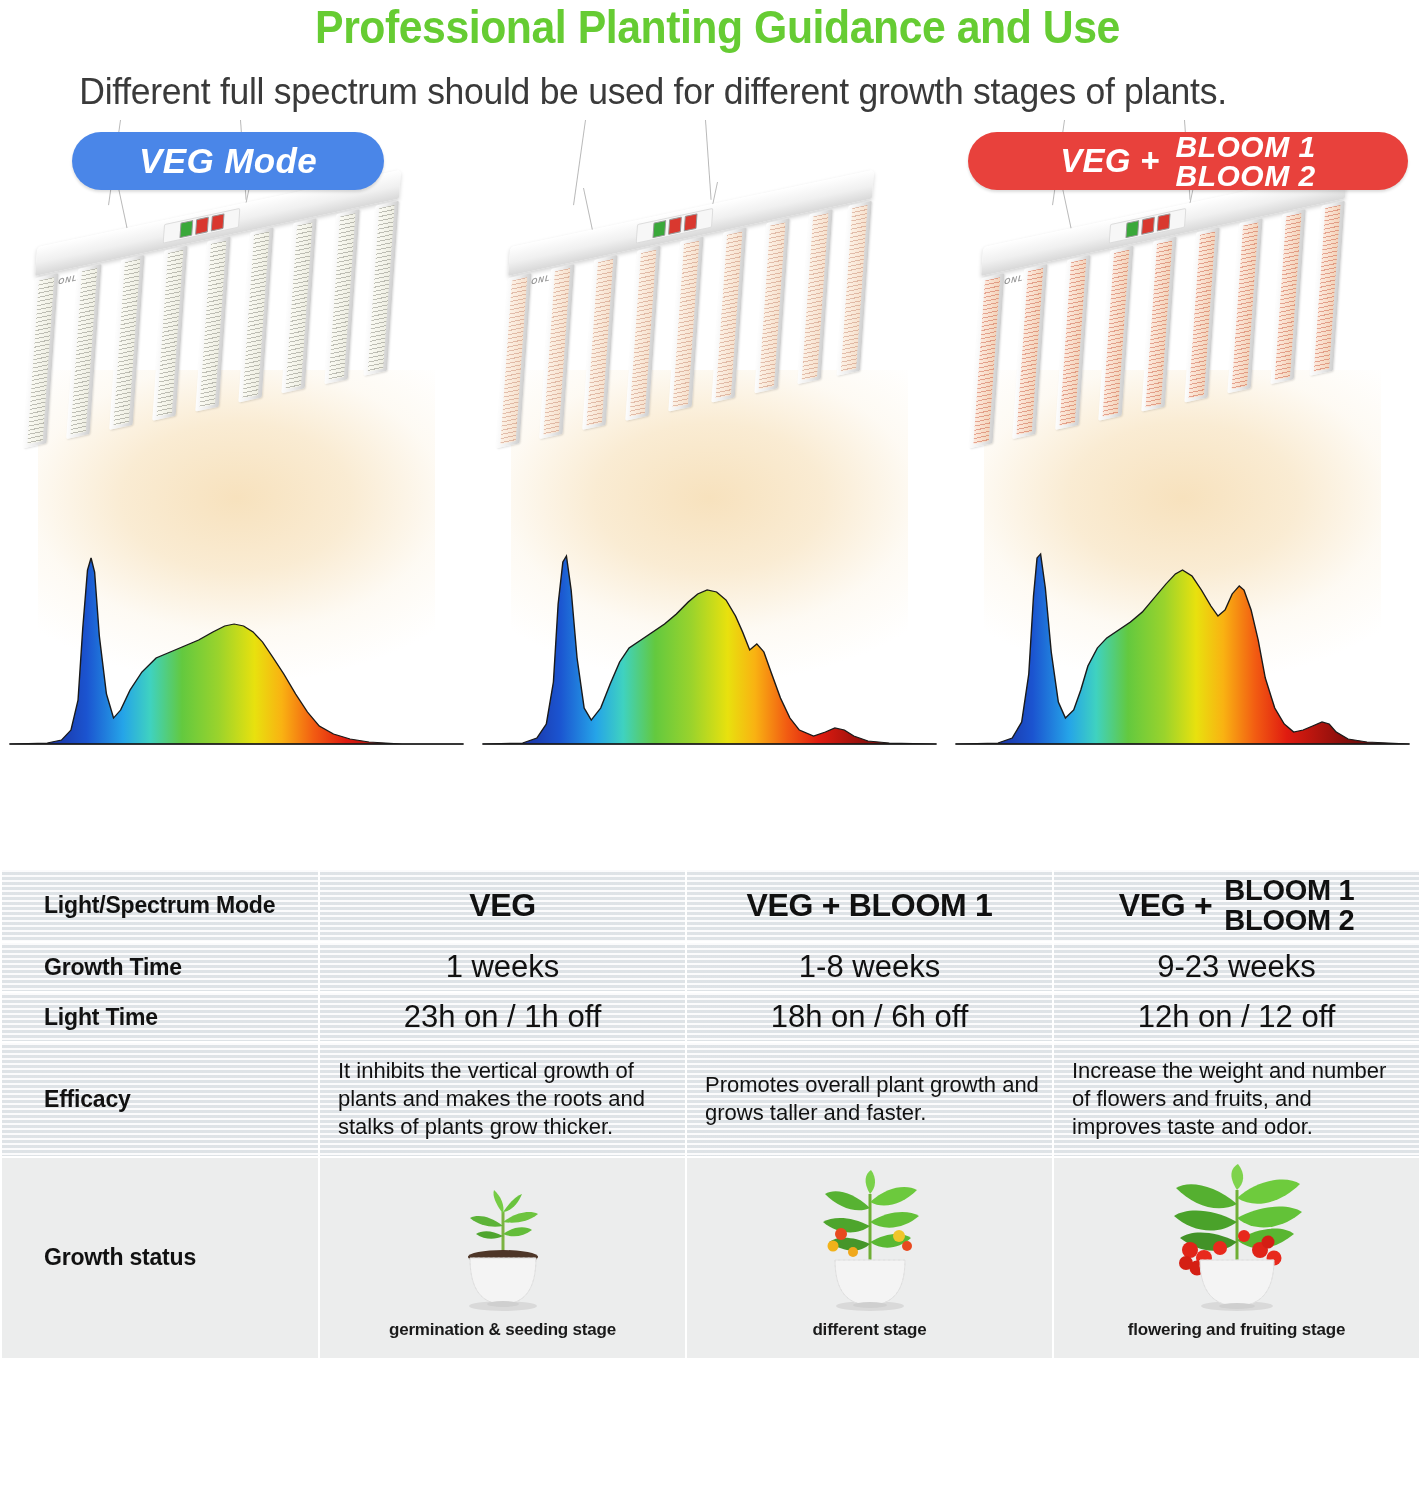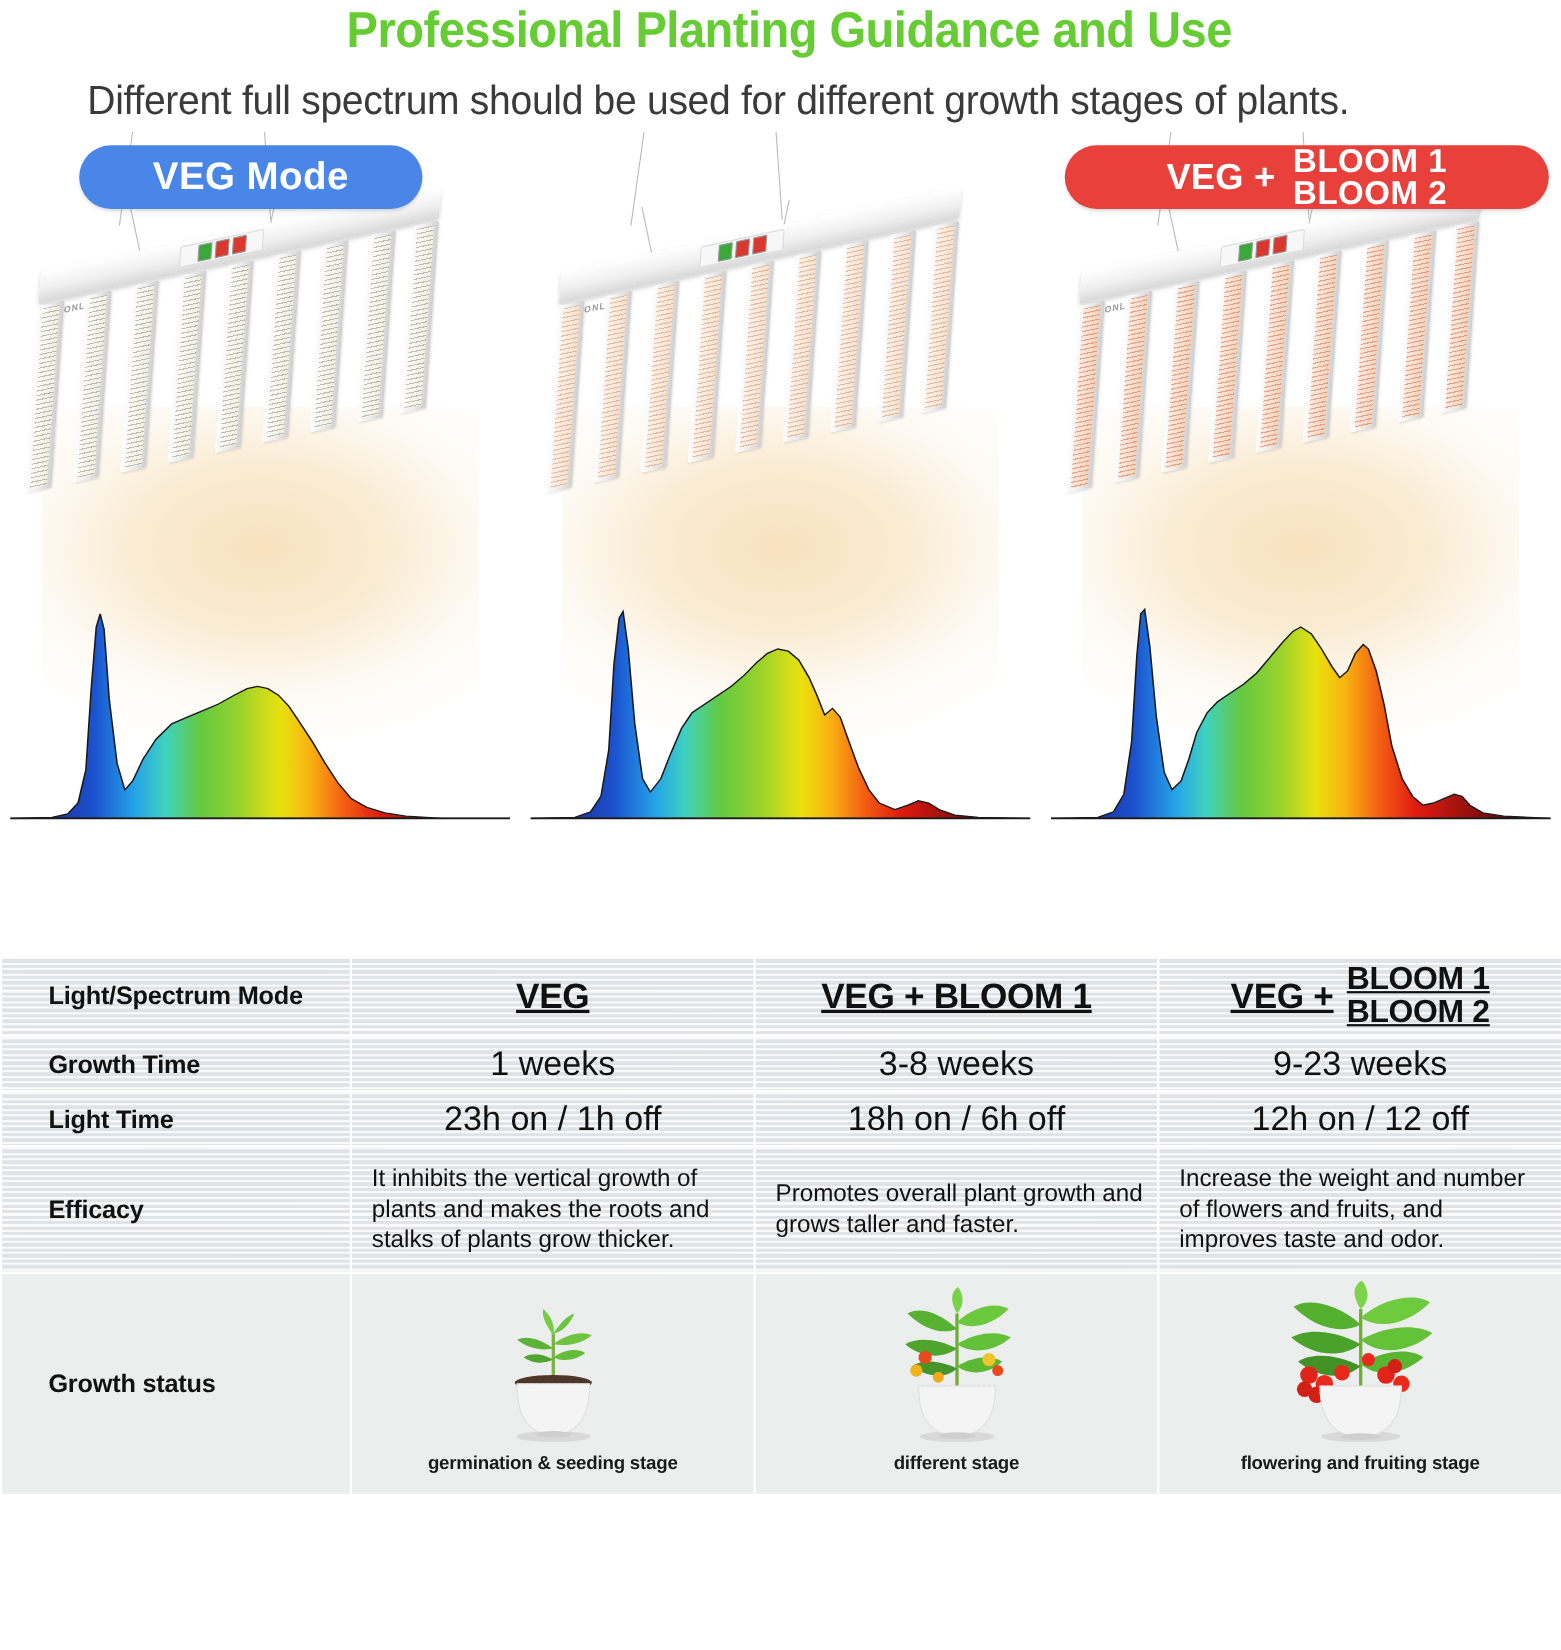--- a/index.html
+++ b/index.html
@@ -37,20 +37,21 @@
     transform-origin: left top;
     letter-spacing: -0.3px;
   }
 
   
   .panels {
     position: relative;
     display: flex;
     height: 660px;
     margin-top: 4px;
+    font-style: italic;
   }
   .panel { position: relative; flex: 1; }
 
   
   .wire {
     position: absolute;
     width: 1px;
     background: #b9b9b9;
     transform-origin: top center;
     z-index: 1;
@@ -218,21 +219,20 @@
     text-align: left;
     padding-left: 42px;
     font-weight: bold;
     font-size: 23px;
     letter-spacing: -0.2px;
   }
   td.modehead {
     font-weight: bold;
     font-size: 32px;
     letter-spacing: -0.3px;
-    text-decoration: underline;
   }
   .modehead-split {
     display: flex;
     align-items: center;
     justify-content: center;
     gap: 12px;
   }
   .modehead-stack {
     display: flex;
     flex-direction: column;
@@ -555,21 +555,21 @@
             <span>BLOOM 1</span>
             <span>BLOOM 2</span>
           </span>
         </span>
       </td>
     </tr>
 
     <tr>
       <td class="rowhead">Growth Time</td>
       <td class="val">1 weeks</td>
-      <td class="val">3-8 weeks</td>
+      <td class="val">1-8 weeks</td>
       <td class="val">9-23 weeks</td>
     </tr>
 
 
     <tr>
       <td class="rowhead">Light Time</td>
       <td class="val">23h on / 1h off</td>
       <td class="val">18h on / 6h off</td>
       <td class="val">12h on / 12 off</td>
     </tr>

